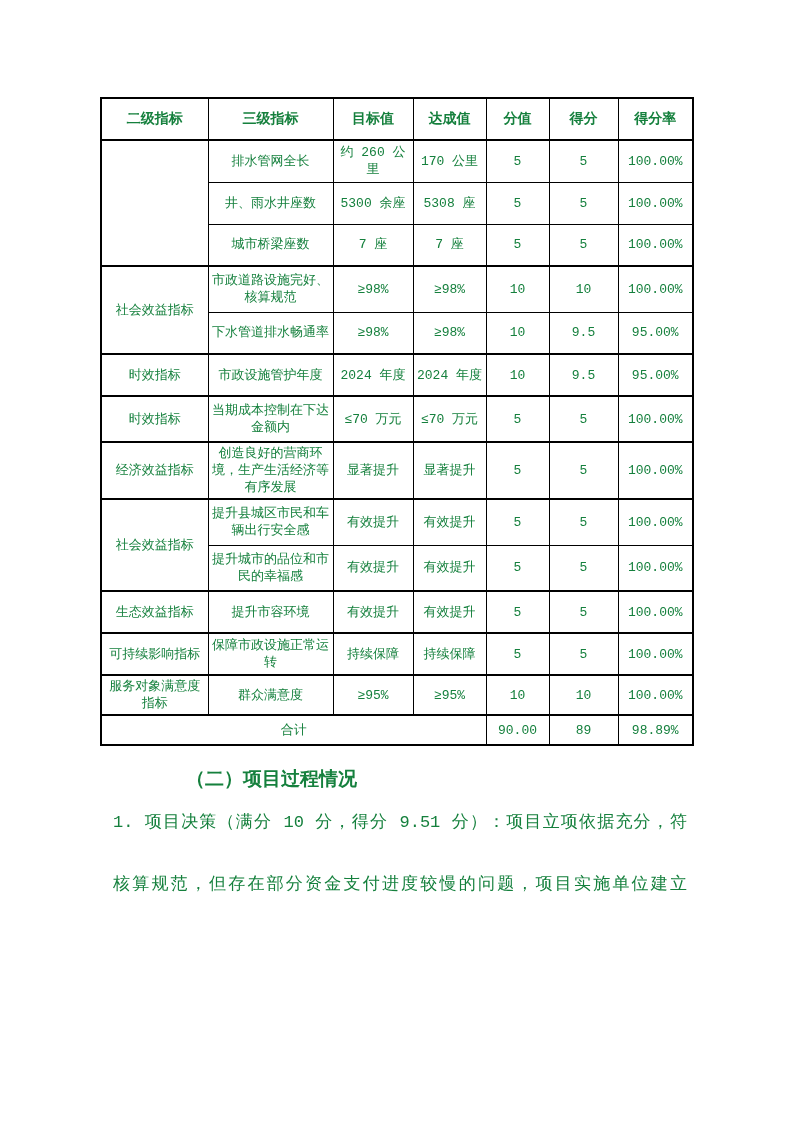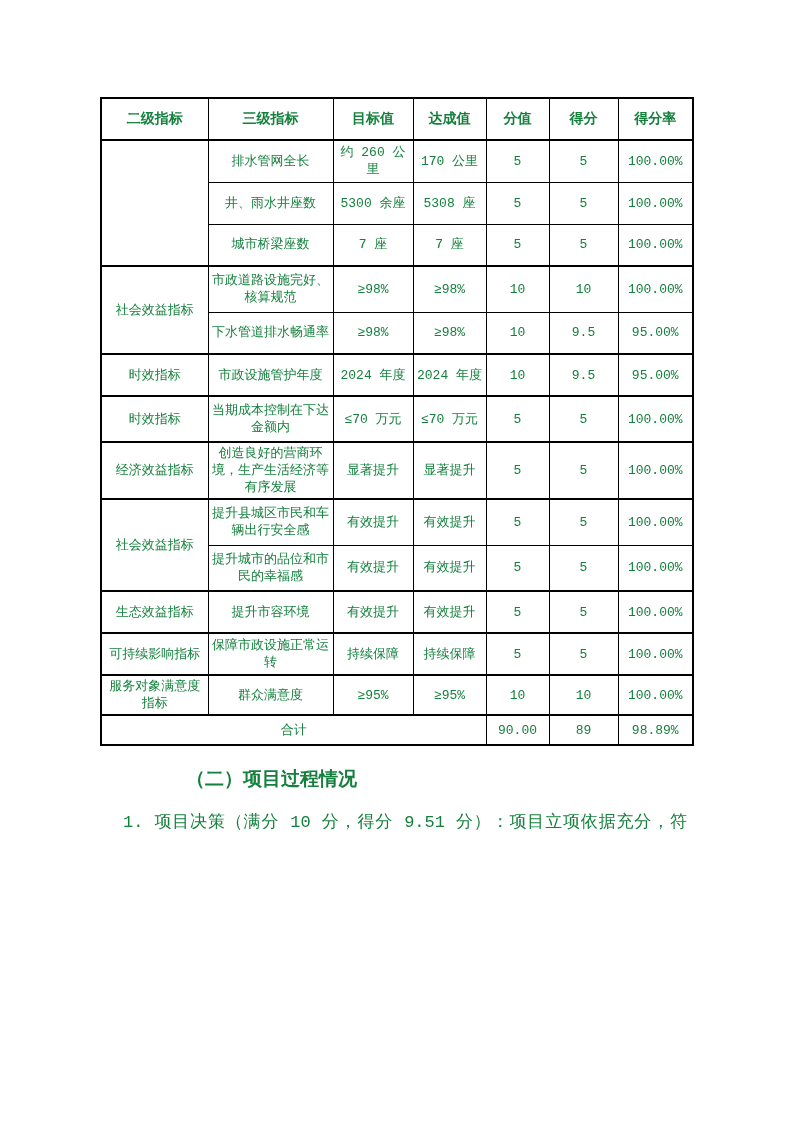--- a/index.html
+++ b/index.html
@@ -65,21 +65,20 @@
     width: 574px;
   }
   .para-line {
     height: 62px;
     line-height: 62px;
     font-size: 17px;
     text-align: justify;
     text-align-last: justify;
     overflow: hidden;
     white-space: nowrap;
-    margin-left: 10px;
   }
 </style>
 </head>
 <body>
 
 <div class="page">
 
   <table class="perf">
     <colgroup>
       <col style="width:107px">
@@ -221,15 +220,16 @@
         <td>89</td>
         <td>98.89%</td>
       </tr>
     </tbody>
   </table>
 
   <h3 class="sec-heading">（二）项目过程情况</h3>
 
   <div class="para">
     <div class="para-line">1. 项目决策（满分 10 分，得分 9.51 分）：项目立项依据充分，符</div>
+    <div class="para-line">核算规范，但存在部分资金支付进度较慢的问题，项目实施单位建立</div>
   </div>
 
 </div>
 
 </body></html>

